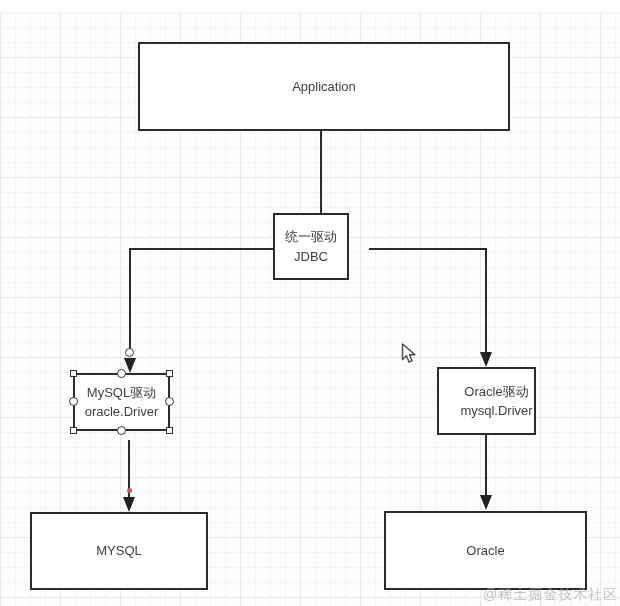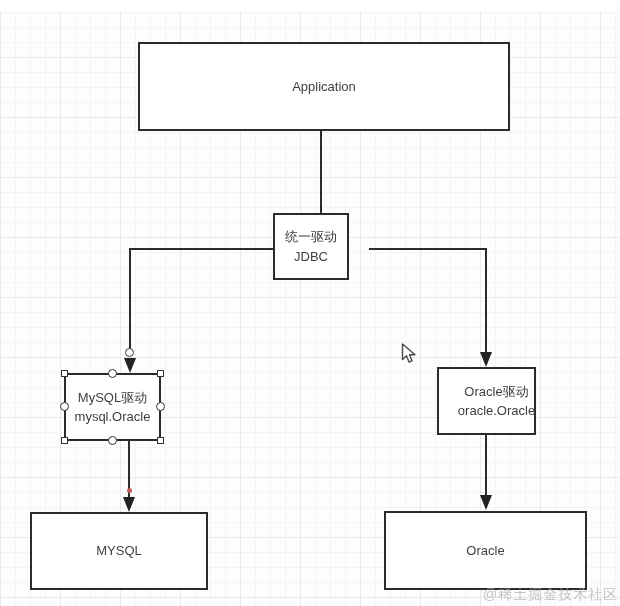--- a/index.html
+++ b/index.html
@@ -83,37 +83,37 @@
 
   <div class="node" style="left:138px;top:30px;width:372px;height:89px;">
     <span>Application</span>
   </div>
 
   <div class="node" style="left:273px;top:201px;width:76px;height:67px;">
     <span>统一驱动</span>
     <span>JDBC</span>
   </div>
 
-  <div class="node" style="left:64px;top:361px;width:97px;height:68px;">
+  <div class="node" style="left:73px;top:361px;width:97px;height:58px;">
     <span>MySQL驱动</span>
-    <span>mysql.Oracle</span>
+    <span>oracle.Driver</span>
 
     <div class="handle-sq" style="left:-5px;top:-5px;"></div>
     <div class="handle-sq" style="right:-5px;top:-5px;"></div>
     <div class="handle-sq" style="left:-5px;bottom:-5px;"></div>
     <div class="handle-sq" style="right:-5px;bottom:-5px;"></div>
     <div class="handle-ci" style="left:calc(50% - 5px);top:-6px;"></div>
     <div class="handle-ci" style="left:calc(50% - 5px);bottom:-6px;"></div>
     <div class="handle-ci" style="left:-6px;top:calc(50% - 5px);"></div>
     <div class="handle-ci" style="right:-6px;top:calc(50% - 5px);"></div>
   </div>
 
   <div class="node" style="left:437px;top:355px;width:99px;height:68px;padding-left:20px;">
     <span>Oracle驱动</span>
-    <span>oracle.Oracle</span>
+    <span>mysql.Driver</span>
   </div>
 
   <div class="node" style="left:30px;top:500px;width:178px;height:78px;">
     <span>MYSQL</span>
   </div>
 
   <div class="node" style="left:384px;top:499px;width:203px;height:79px;">
     <span>Oracle</span>
   </div>
 

